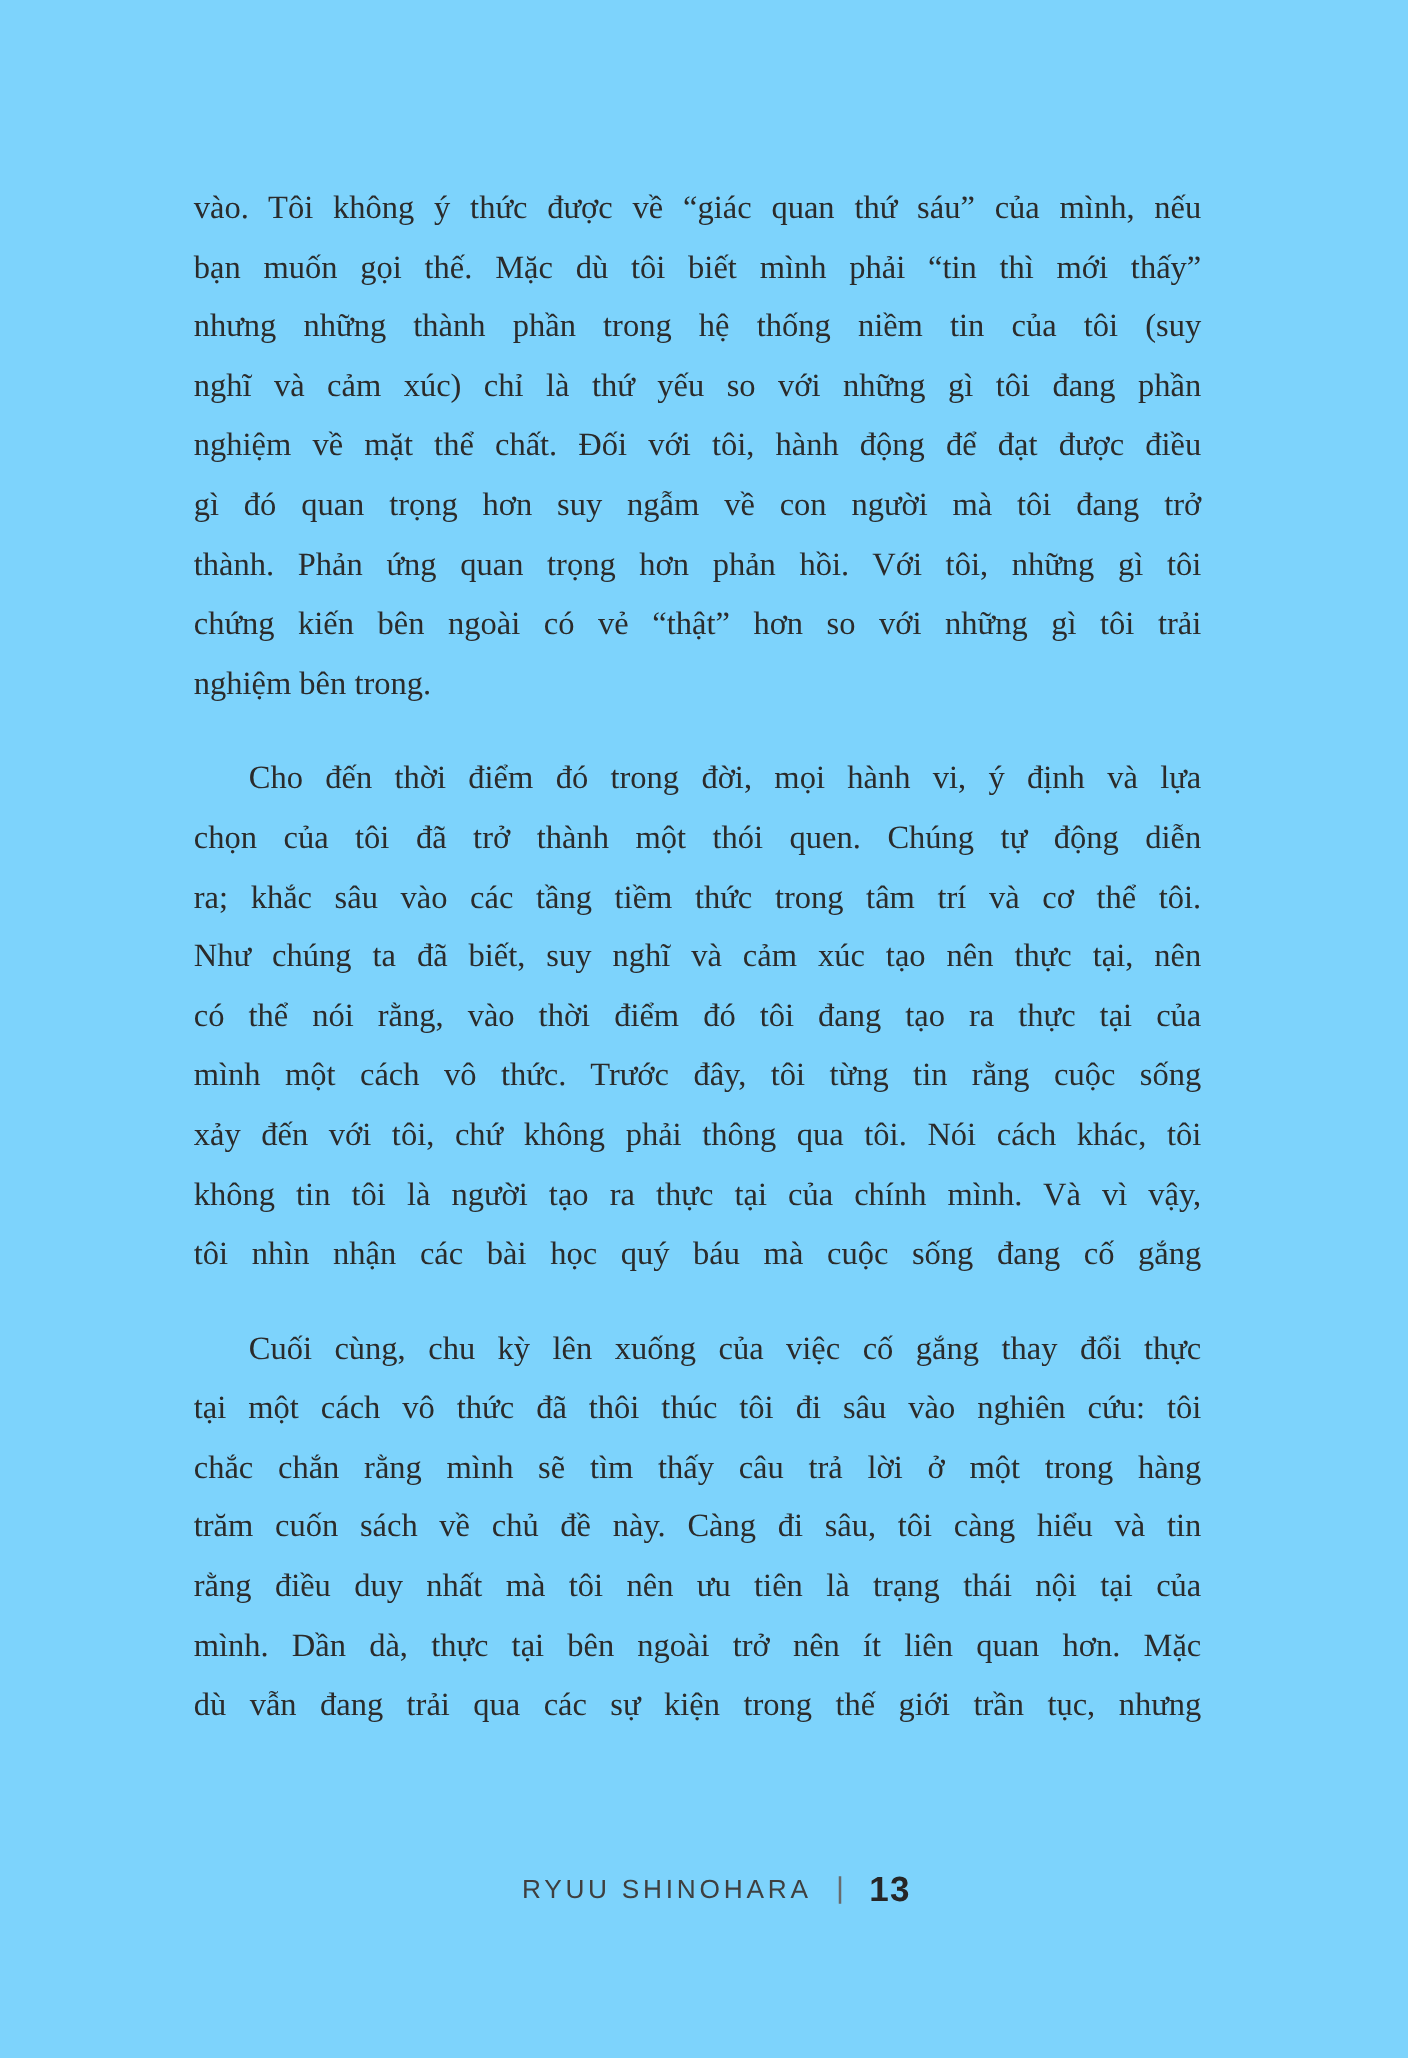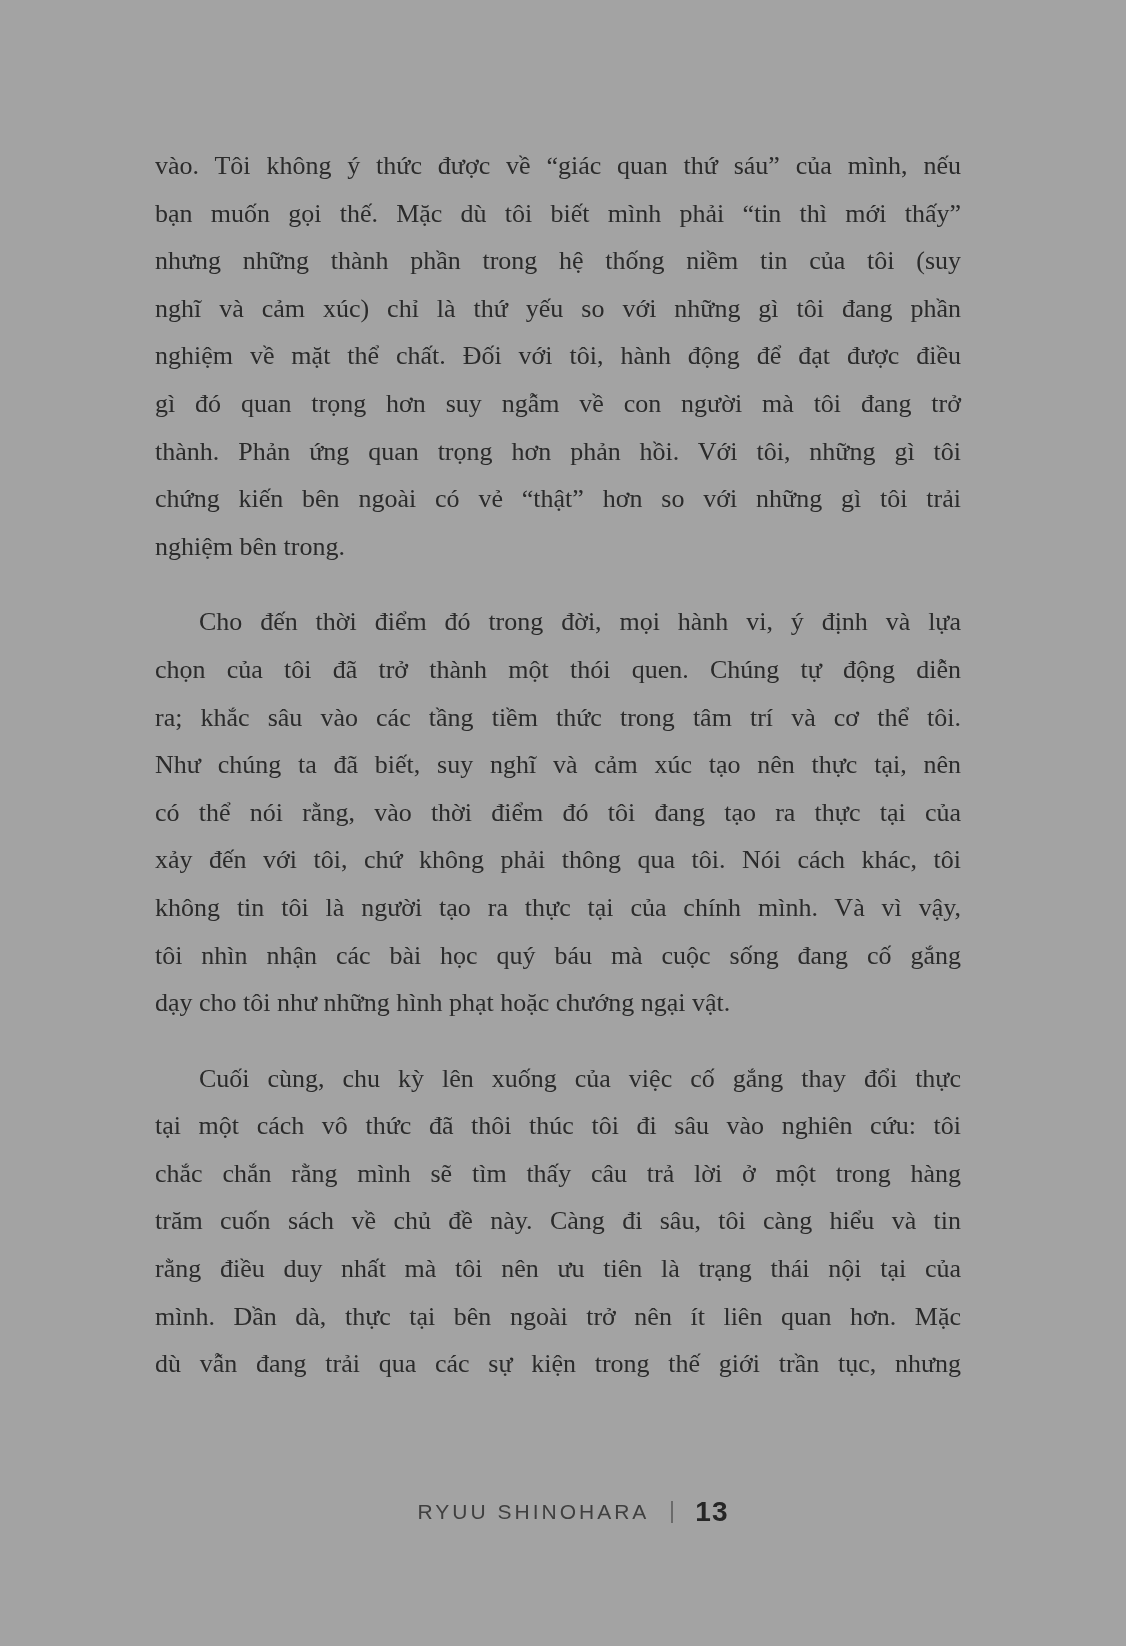--- a/index.html
+++ b/index.html
@@ -10,21 +10,21 @@
   body {
     width: 1126px;
     height: 1646px;
     position: relative;
     overflow: hidden;
     font-family: "Liberation Serif", serif;
   }
   .page {
     position: absolute;
     inset: 0;
-    background: #a3a3a3;
+    background: #7dd3fc;
   }
   .text-block {
     position: absolute;
     left: 155px;
     top: 142px;
     width: 806px;
     color: #2b2b2b;
     font-size: 26px;
     line-height: 47.6px;
   }
@@ -92,24 +92,24 @@
         <div class="line">thành. Phản ứng quan trọng hơn phản hồi. Với tôi, những gì tôi</div>
         <div class="line">chứng kiến bên ngoài có vẻ “thật” hơn so với những gì tôi trải</div>
         <div class="line last-left">nghiệm bên trong.</div>
       </div>
       <div class="paragraph">
         <div class="line first-indent">Cho đến thời điểm đó trong đời, mọi hành vi, ý định và lựa</div>
         <div class="line">chọn của tôi đã trở thành một thói quen. Chúng tự động diễn</div>
         <div class="line">ra; khắc sâu vào các tầng tiềm thức trong tâm trí và cơ thể tôi.</div>
         <div class="line">Như chúng ta đã biết, suy nghĩ và cảm xúc tạo nên thực tại, nên</div>
         <div class="line">có thể nói rằng, vào thời điểm đó tôi đang tạo ra thực tại của</div>
+        <div class="line">mình một cách vô thức. Trước đây, tôi từng tin rằng cuộc sống</div>
         <div class="line">xảy đến với tôi, chứ không phải thông qua tôi. Nói cách khác, tôi</div>
         <div class="line">không tin tôi là người tạo ra thực tại của chính mình. Và vì vậy,</div>
         <div class="line">tôi nhìn nhận các bài học quý báu mà cuộc sống đang cố gắng</div>
-        <div class="line last-left">dạy cho tôi như những hình phạt hoặc chướng ngại vật.</div>
       </div>
       <div class="paragraph">
         <div class="line first-indent">Cuối cùng, chu kỳ lên xuống của việc cố gắng thay đổi thực</div>
         <div class="line">tại một cách vô thức đã thôi thúc tôi đi sâu vào nghiên cứu: tôi</div>
         <div class="line">chắc chắn rằng mình sẽ tìm thấy câu trả lời ở một trong hàng</div>
         <div class="line">trăm cuốn sách về chủ đề này. Càng đi sâu, tôi càng hiểu và tin</div>
         <div class="line">rằng điều duy nhất mà tôi nên ưu tiên là trạng thái nội tại của</div>
         <div class="line">mình. Dần dà, thực tại bên ngoài trở nên ít liên quan hơn. Mặc</div>
         <div class="line">dù vẫn đang trải qua các sự kiện trong thế giới trần tục, nhưng</div>
       </div>

